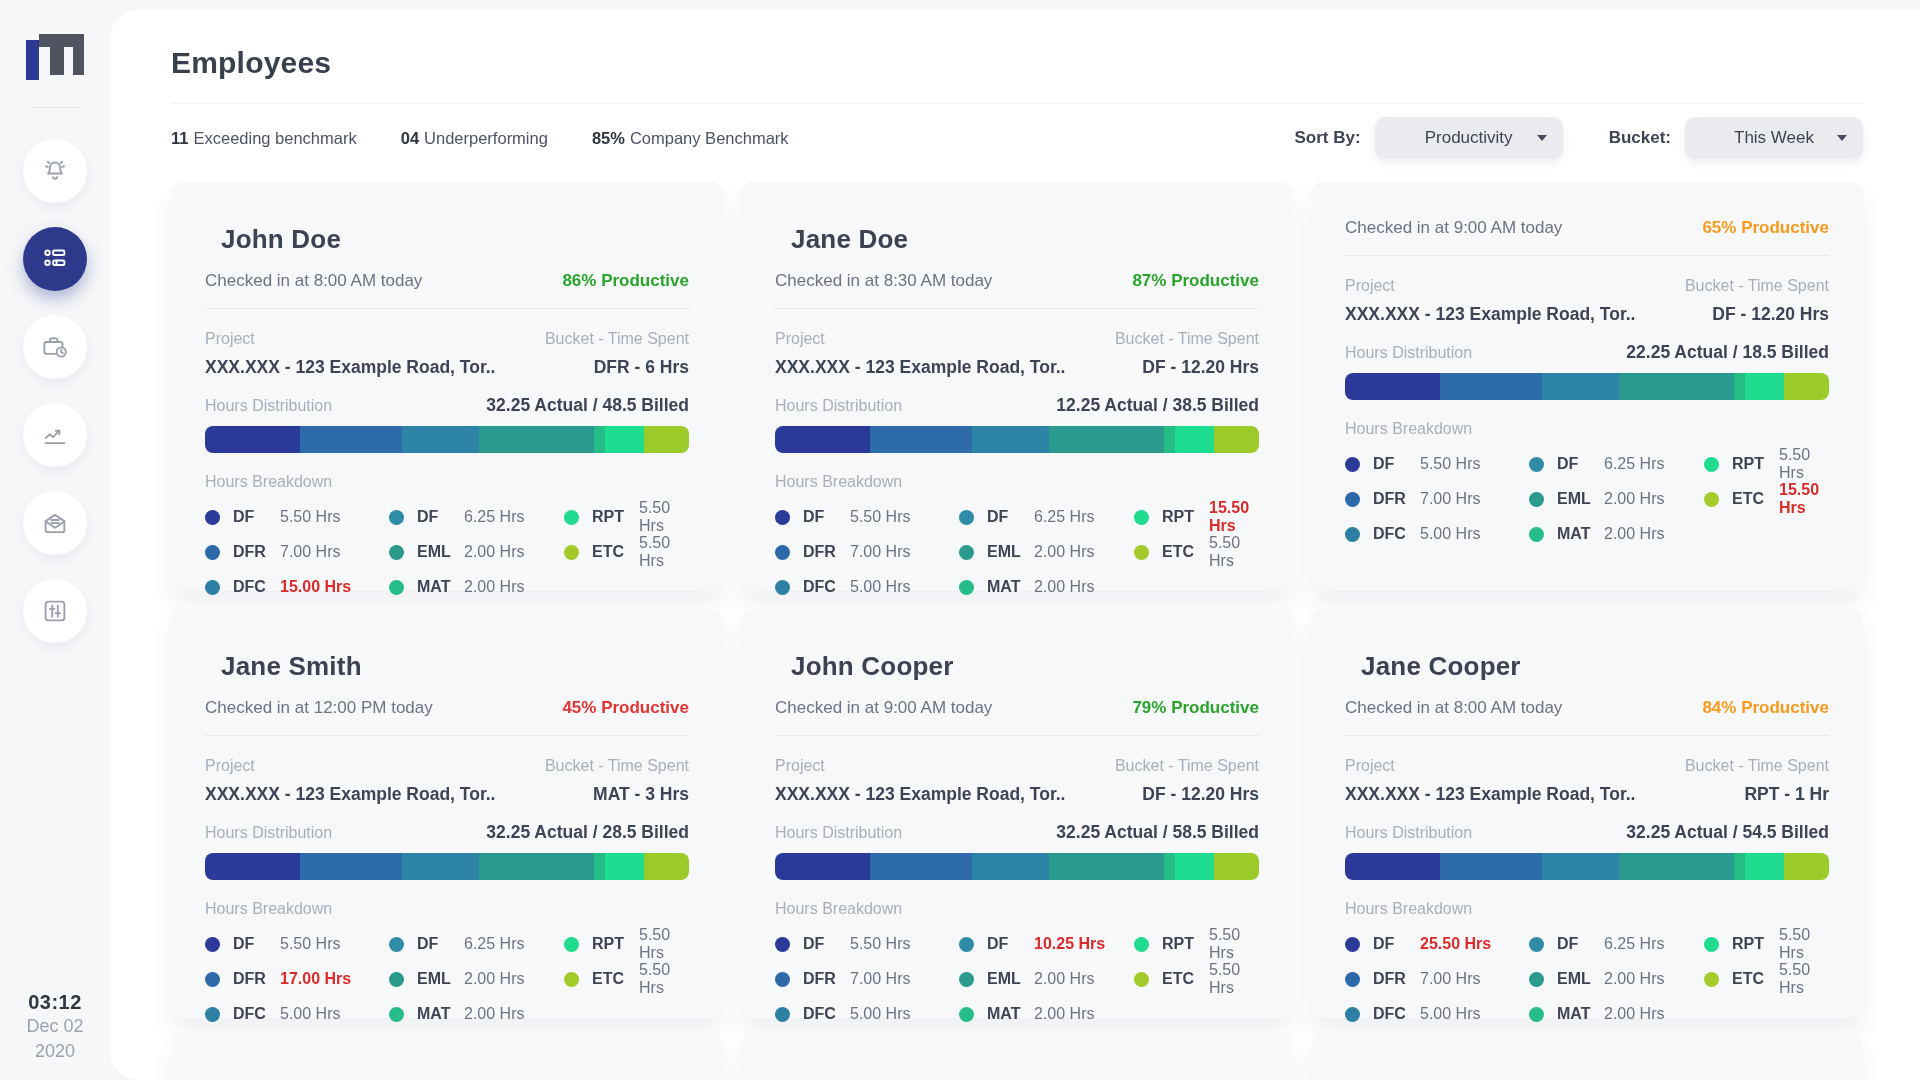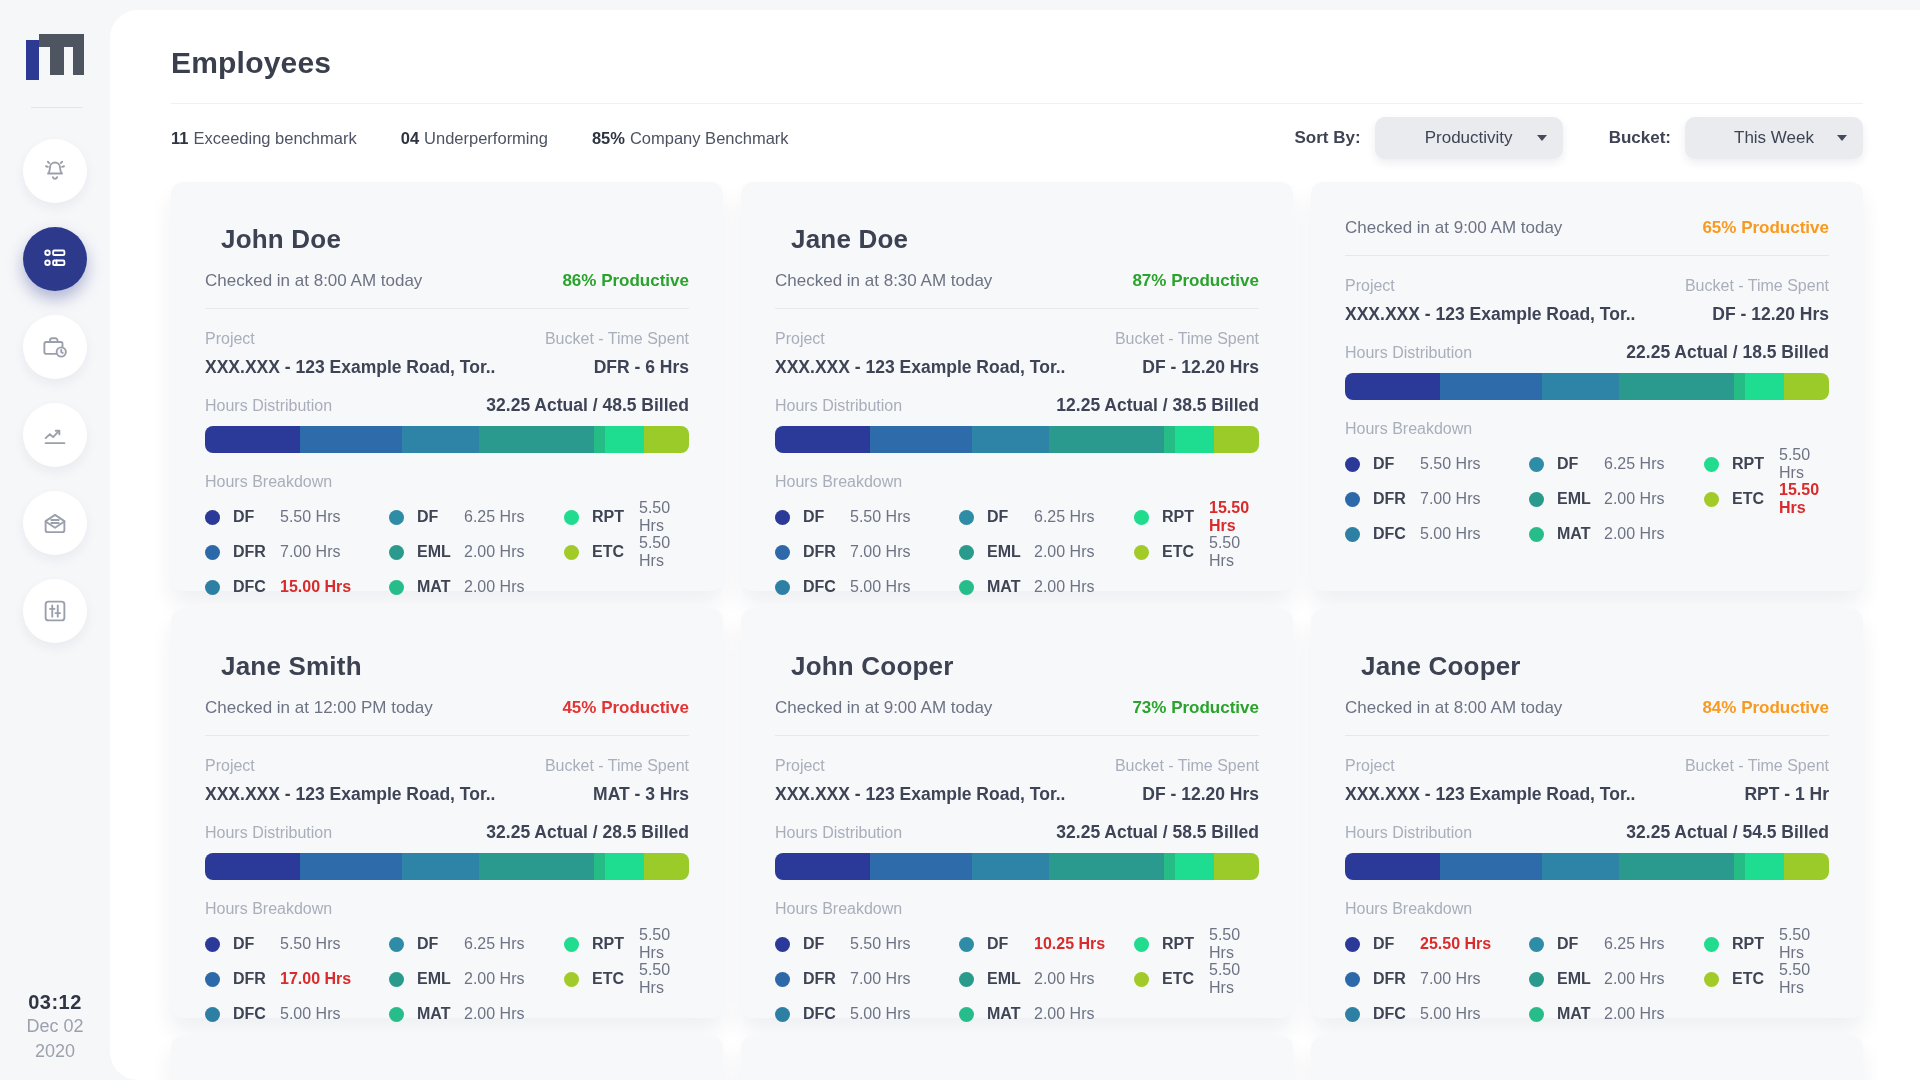--- a/index.html
+++ b/index.html
@@ -478,21 +478,21 @@
               <span class="legend-code">ETC</span>
               <span class="legend-value">5.50 Hrs</span>
             </div>
           </div>
   </article>
 
   <article class="card">
     <h2 class="card-name">John Cooper</h2>
     <div class="card-subrow">
       <span class="checked-in">Checked in at 9:00 AM today</span>
-      <span class="productivity" style="color: rgb(41, 163, 43);">73% Productive</span>
+      <span class="productivity" style="color: rgb(41, 163, 43);">79% Productive</span>
     </div>
     <div class="card-divider"></div>
     <div class="meta-row labels">
       <span class="meta-label">Project</span>
       <span class="meta-label">Bucket - Time Spent</span>
     </div>
     <div class="meta-row values">
       <span class="meta-value">XXX.XXX -  123 Example Road, Tor..</span>
       <span class="meta-value">DF - 12.20 Hrs</span>
     </div>

